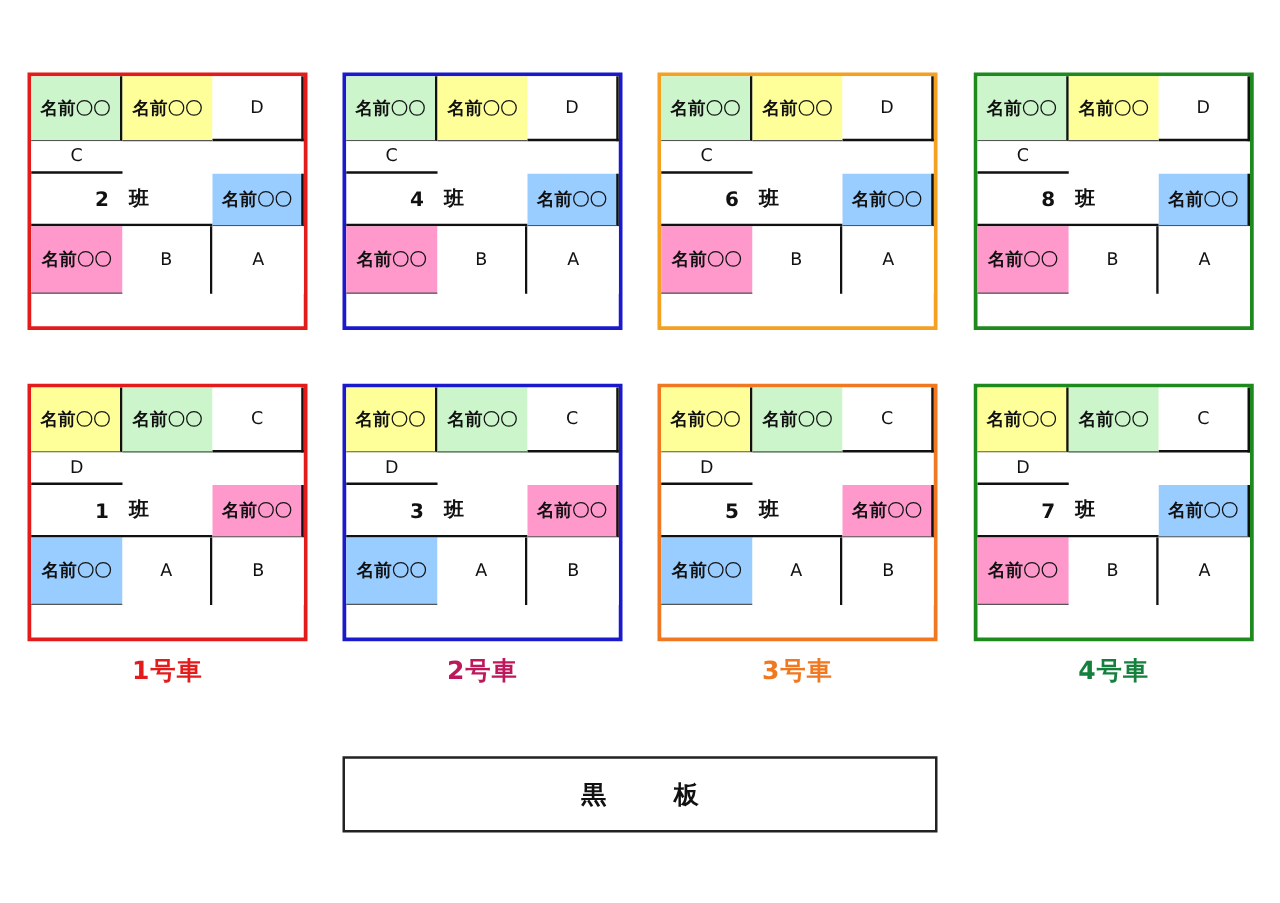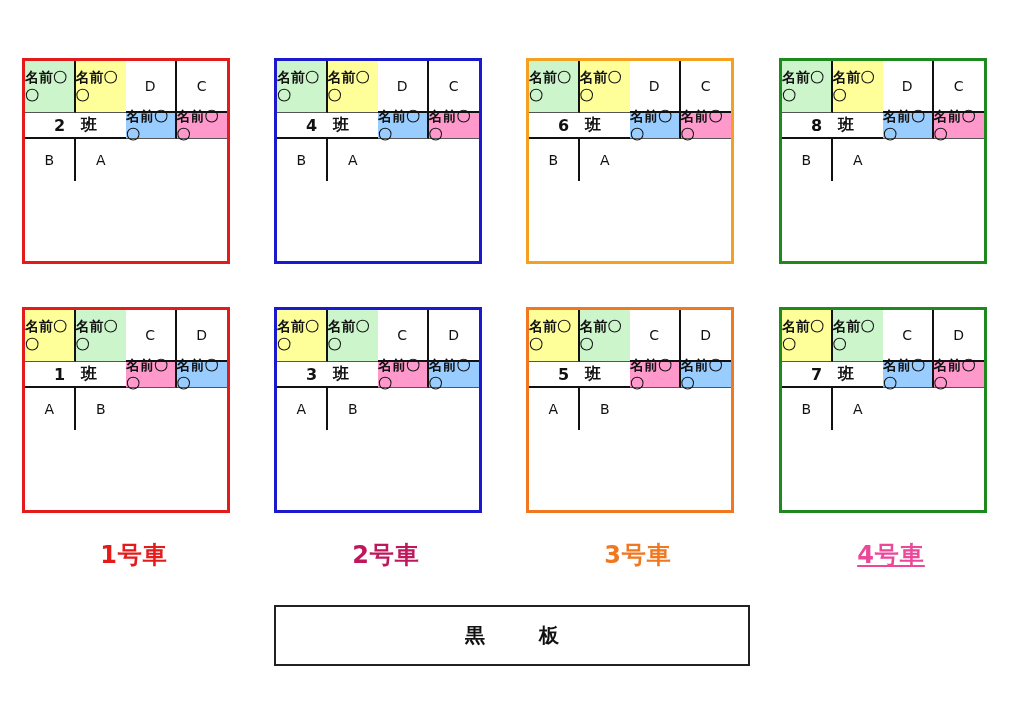--- a/index.html
+++ b/index.html
@@ -1,34 +1,34 @@
 <!DOCTYPE html>
 <html><head>
 <meta charset="utf-8">
 <style>
   html, body { margin: 0; padding: 0; background: #ffffff; }
   body { width: 1024px; height: 722px; position: relative; overflow: hidden;
          font-family: "DejaVu Sans", "Liberation Sans", sans-serif; color: #111; }
   .group {
-    position: absolute; width: 208px; height: 206px; box-sizing: border-box;
+    position: absolute; width: 224px; height: 206px; box-sizing: border-box;
     border: 3px solid #000; background: #fff;
-    display: grid; grid-template-columns: 1fr 1fr 1fr 1fr;
+    display: grid; grid-template-columns: 1fr 1fr 1fr;
     grid-template-rows: 52px 26px 42px 54px 26px;
   }
   .cell { box-sizing: border-box; display: flex; align-items: center; justify-content: center;
           font-size: 14px; }
   .name { font-weight: bold; font-size: 14px; }
   .letter { font-size: 14px; background: #fff; }
   .c-left { border-right: 2px solid #111; }
   .r-top { border-bottom: 1px solid #555; }
   .r-letter-top { border-bottom: 2px solid #111; }
   .r-group { grid-column: 1 / span 2; border-bottom: 2px solid #111; font-weight: bold; font-size: 16px; }
   .r-group span.num { margin-right: 16px; }
   .car-label { position: absolute; width: 224px; text-align: center; font-weight: bold;
-               font-size: 24px; top: 539px; letter-spacing: 1px; }
+               font-size: 20px; top: 523px; letter-spacing: 1px; }
   .blackboard { position: absolute; left: 274px; top: 605px; width: 476px; height: 61px;
                 box-sizing: border-box; border: 2px solid #222; display: flex;
                 align-items: center; justify-content: center; font-weight: bold; font-size: 20px; }
   .blackboard span + span { margin-left: 54px; }
 </style>
 </head>
 <body>
 
 <div id="layout">
 
@@ -143,19 +143,19 @@
         <div class="cell name c-left r-top" style="background: rgb(153, 204, 255);">名前〇〇</div>
         <div class="cell name r-top" style="background: rgb(255, 153, 204);">名前〇〇</div>
         <div class="cell letter c-left">B</div>
         <div class="cell letter">A</div>
       </div>
     </div>
 
   <div class="car-label" style="left: 22px; color: rgb(227, 27, 27);">1号車</div>
   <div class="car-label" style="left: 274px; color: #be185d;">2号車</div>
   <div class="car-label" style="left: 526px; color: rgb(240, 120, 32);">3号車</div>
-  <div class="car-label" style="left: 779px; color: #ec4899; text-decoration: underline;">4号車</div>
+  <div class="car-label" style="left: 779px; color: #15803d;">4号車</div>
 
   <div class="blackboard">
     <span>黒</span>
     <span>板</span>
   </div>
 </div>
 
 </body></html>

